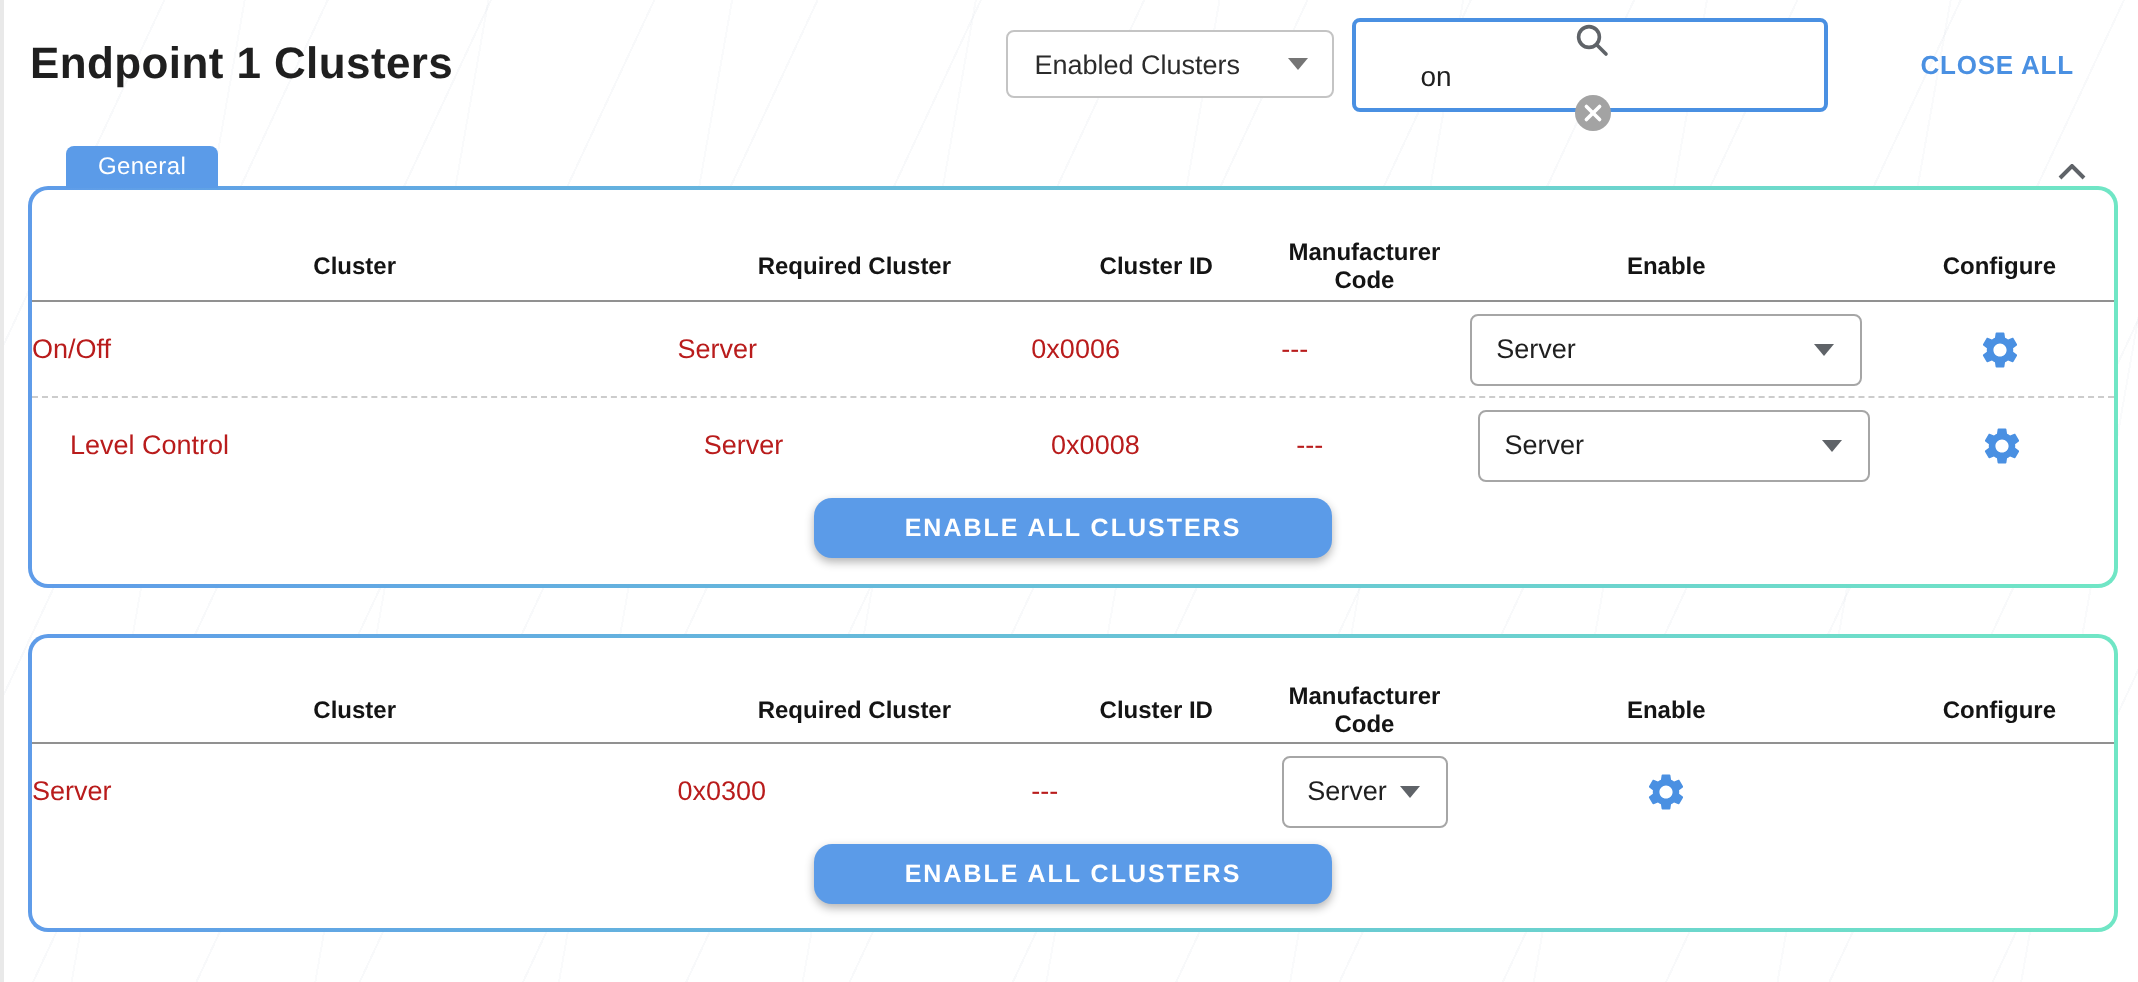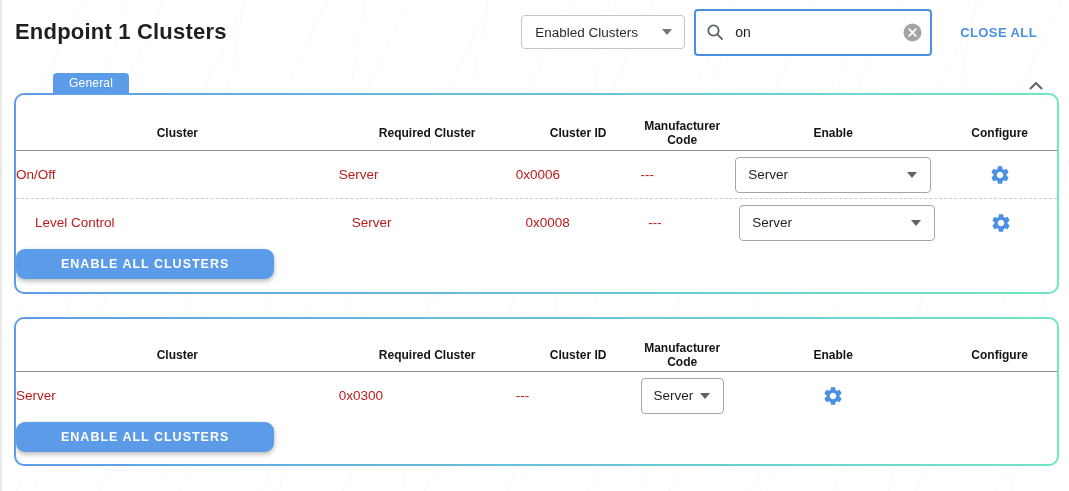--- a/index.html
+++ b/index.html
@@ -22,41 +22,42 @@
     display:flex;align-items:center;justify-content:space-between;
     width:164px;height:34px;border:1px solid #c4c4c4;border-radius:4px;
     background:#fff;padding:0 12px 0 13px;box-sizing:border-box;cursor:pointer;
   }
   .filter-select .val{font-size:13.5px;color:#2b2b2b;}
   .caret{width:0;height:0;border-left:5px solid transparent;border-right:5px solid transparent;border-top:6px solid #757575;}
   .search-box{
     display:flex;align-items:center;width:238px;height:47px;margin-left:9px;
     border:2px solid #4a90e2;border-radius:4px;background:#fff;box-sizing:border-box;
     padding:0 8px 0 10px;
+    flex-direction:column;
   }
   .search-box svg{flex:none;}
   .search-box input{
     flex:1;border:none;outline:none;font-size:14px;color:#1f1f1f;margin-left:9px;
     font-family:"Liberation Sans","DejaVu Sans",sans-serif;background:transparent;min-width:0;
   }
   .clear-btn{flex:none;width:19px;height:19px;border:none;background:transparent;padding:0;cursor:pointer;line-height:0;}
   .close-all{
-    margin-left:22px;border:none;background:transparent;cursor:pointer;
+    margin-left:40px;border:none;background:transparent;cursor:pointer;
     font-size:13px;font-weight:700;letter-spacing:.4px;color:#4a90e2;
     font-family:"Liberation Sans","DejaVu Sans",sans-serif;
     text-align:center;
   }
 
   
   .section{margin:10px 10px 0 14px;}
   .section + .section{margin-top:23px;}
   .tab-row{display:flex;align-items:flex-end;justify-content:space-between;height:20px;padding:0 16px 0 19px;margin-bottom:-1px;position:relative;z-index:2;}
   .tab{
     background:#5b9be8;color:#fff;font-size:12px;letter-spacing:.2px;
-    padding:3px 16px 4px;border-radius:4px 4px 0 0;line-height:14px;margin-left:20px;
+    padding:3px 16px 4px;border-radius:4px 4px 0 0;line-height:14px;
   }
   .collapse-btn{border:none;background:transparent;padding:0 0 4px 0;cursor:pointer;line-height:0;}
 
   .panel{border-radius:10px;background:linear-gradient(90deg,#5f9ce9,#70e6c5);padding:2px;}
   .panel-inner{background:#fff;border-radius:8px;overflow:hidden;}
 
   .t-grid{display:grid;grid-template-columns:31% 17% 12% 8% 21% 11%;align-items:center;}
   .t-head{height:56px;border-bottom:1px solid #919191;box-sizing:border-box;padding-top:20px;}
   .t-head .hc{font-size:12px;font-weight:700;color:#141414;text-align:center;}
   .lighting .t-head{height:53px;}
@@ -69,21 +70,21 @@
     display:flex;align-items:center;justify-content:space-between;
     width:196px;height:36px;border:1px solid #a6a6a6;border-radius:4px;background:#fff;
     padding:0 13px 0 12px;box-sizing:border-box;cursor:pointer;
   }
   .enable-select .val{font-size:13.5px;color:#1f1f1f;}
   .enable-select .caret{border-top-color:#5f6368;}
 
   .cfg-cell{display:flex;justify-content:center;}
   .cfg-btn{border:none;background:transparent;padding:0;cursor:pointer;line-height:0;}
 
-  .btn-row{display:flex;justify-content:flex-start;padding:3px 0 13px;}
+  .btn-row{display:flex;justify-content:center;padding:3px 0 13px;}
   .enable-all{
     border:none;cursor:pointer;background:#5b9be8;color:#fff;
     font-size:12.5px;font-weight:700;letter-spacing:1px;
     padding:0 45px;height:30px;border-radius:9px;
     box-shadow:0 2px 5px rgba(0,0,0,0.3);
     font-family:"Liberation Sans","DejaVu Sans",sans-serif;
   }
 </style>
 </head>
 <body>

